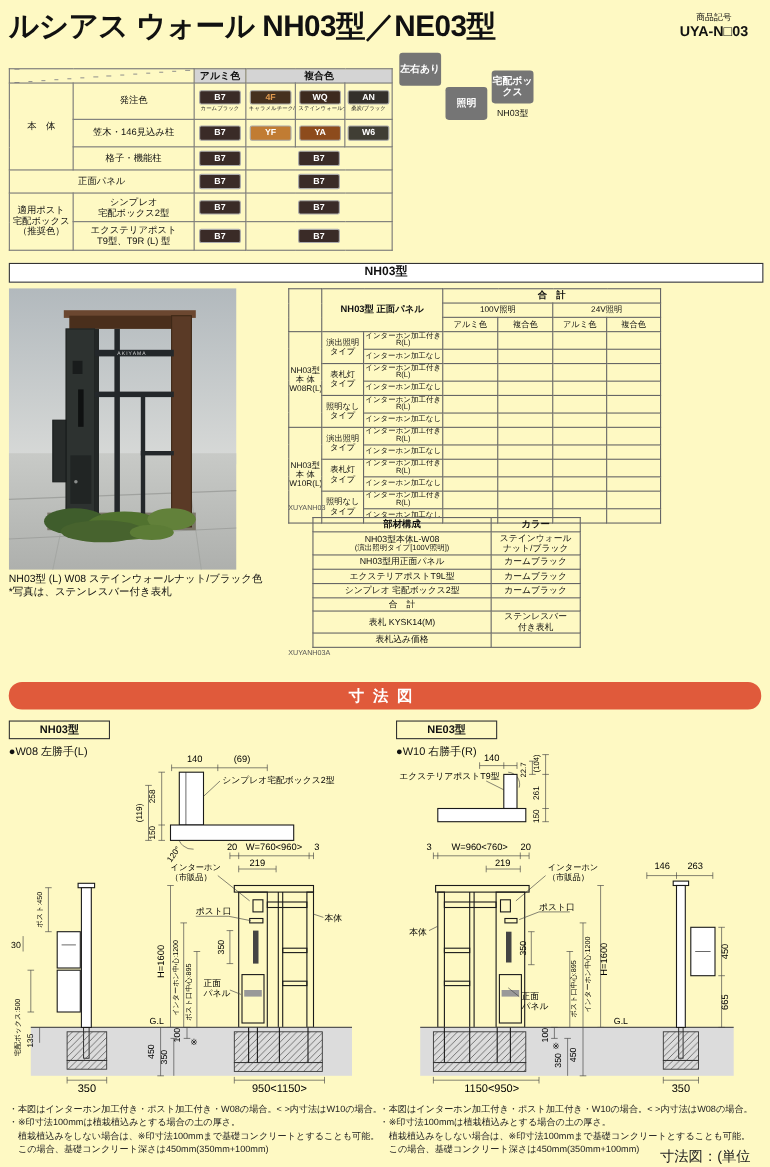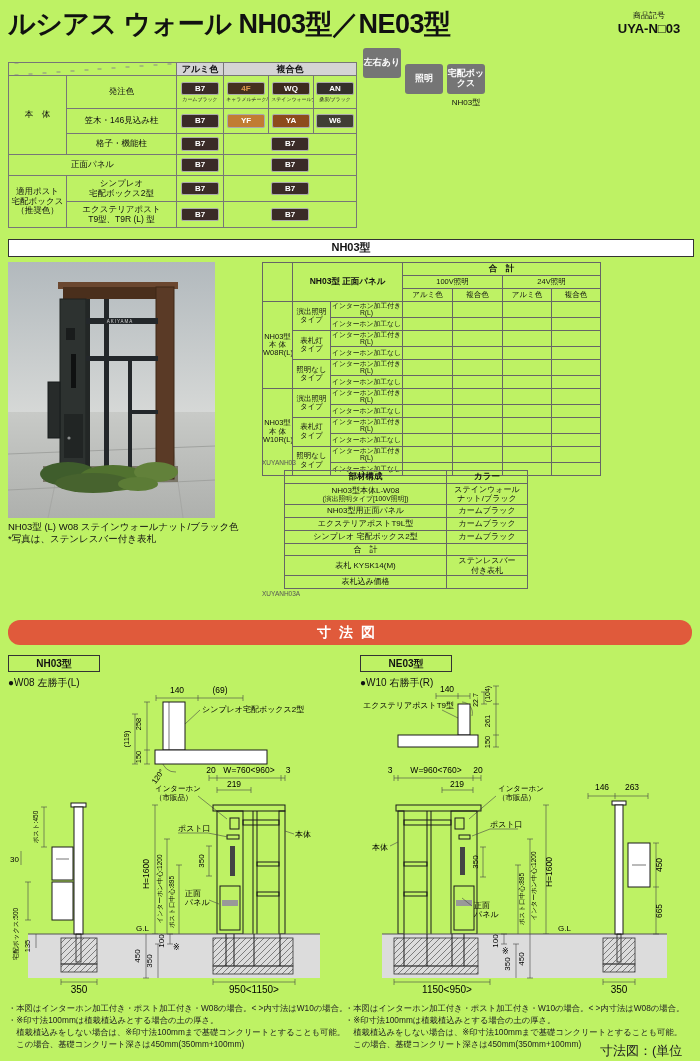--- a/index.html
+++ b/index.html
@@ -1,16 +1,16 @@
 <!DOCTYPE html>
 <html><head>
 <meta charset="utf-8">
 <style>
   html,body{margin:0;padding:0;background:#fff;}
-  #page{position:relative;width:700px;height:1061px;background:#bef264;overflow:hidden;
+  #page{position:relative;width:700px;height:1061px;background:#fef9c3;overflow:hidden;
         font-family:"Liberation Sans","DejaVu Sans",sans-serif;color:#111;}
   .abs{position:absolute;}
   
   .title{font-size:27px;font-weight:bold;letter-spacing:-0.5px;white-space:nowrap;}
   .codebox{width:90px;text-align:center;}
   .codebox .lbl{font-size:8px;}
   .codebox .cd{font-size:13px;font-weight:bold;}
   
   table{border-collapse:collapse;table-layout:fixed;}
   td{padding:0;vertical-align:middle;text-align:center;overflow:hidden;}
@@ -121,21 +121,21 @@
         <div>エクステリアポスト</div>
         <div>T9型、T9R (L) 型</div>
       </td>
       <td><span class="chip c-B7">B7</span></td>
       <td colspan="3"><span class="chip c-B7">B7</span></td>
     </tr>
   </tbody>
     </table>
 
   <div class="badge" style="left:363px;top:48px;">左右あり</div>
-  <div class="badge" style="left:405px;top:64px;">照明</div>
+  <div class="badge" style="left:405px;top:79px;">照明</div>
   <div class="badge" style="left:447px;top:64px;">宅配ボックス</div>
   <div class="abs badgecap" style="left:441px;top:97px;width:50px;">NH03型</div>
 
   <div class="abs secbar" style="left:8px;top:239px;width:684px;">NH03型</div>
 
   <svg class="abs" style="left:8px;top:262px;" width="207" height="256" viewBox="0 0 207 256">
     <defs>
       <linearGradient id="sky" x1="0" y1="0" x2="0" y2="1">
         <stop offset="0" stop-color="#b2b9bd"></stop>
           <stop offset="1" stop-color="#d8dad8"></stop>

